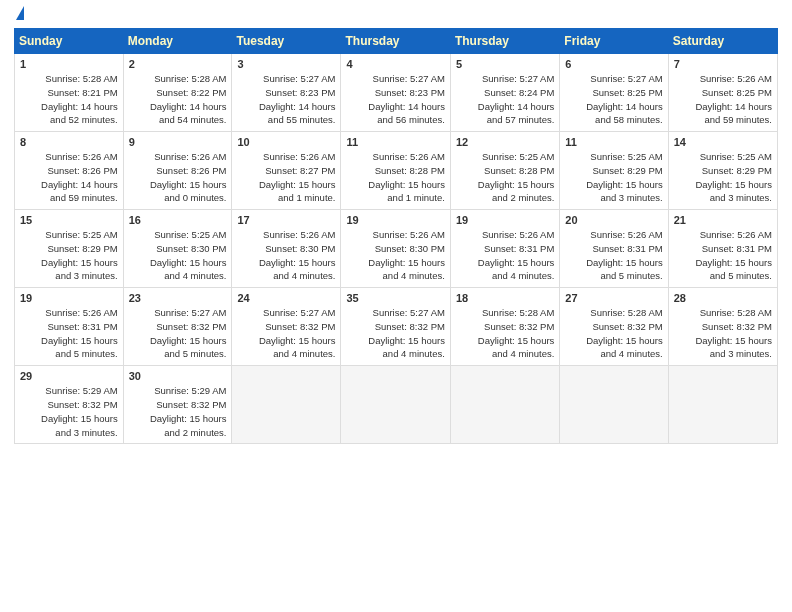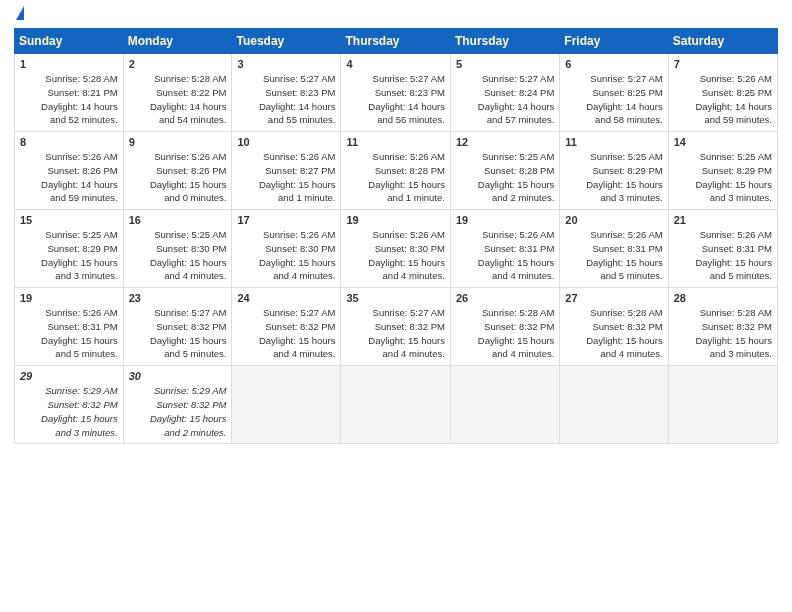--- a/index.html
+++ b/index.html
@@ -81,21 +81,20 @@
       padding: 4px 5px;
       font-size: 9.5px;
       color: #333;
       border: 1px solid #ddd;
       width: 113px;
       height: 78px;
       background: #fff;
     }
     .calendar tr:last-child td {
       height: 68px;
-      font-style: italic;
     }
     .day-num {
       font-size: 11px;
       font-weight: bold;
       display: block;
       margin-bottom: 2px;
     }
     .day-info {
       line-height: 1.45;
       color: #333;
@@ -237,21 +236,21 @@
           </td>
           <td>
             <span class="day-num">24</span>
             <div class="day-info">Sunrise: 5:27 AM<br>Sunset: 8:32 PM<br>Daylight: 15 hours<br>and 4 minutes.</div>
           </td>
           <td>
             <span class="day-num">35</span>
             <div class="day-info">Sunrise: 5:27 AM<br>Sunset: 8:32 PM<br>Daylight: 15 hours<br>and 4 minutes.</div>
           </td>
           <td>
-            <span class="day-num">26</span>
+            <span class="day-num">18</span>
             <div class="day-info">Sunrise: 5:28 AM<br>Sunset: 8:32 PM<br>Daylight: 15 hours<br>and 4 minutes.</div>
           </td>
           <td>
             <span class="day-num">27</span>
             <div class="day-info">Sunrise: 5:28 AM<br>Sunset: 8:32 PM<br>Daylight: 15 hours<br>and 4 minutes.</div>
           </td>
           <td>
             <span class="day-num">28</span>
             <div class="day-info">Sunrise: 5:28 AM<br>Sunset: 8:32 PM<br>Daylight: 15 hours<br>and 3 minutes.</div>
           </td>

